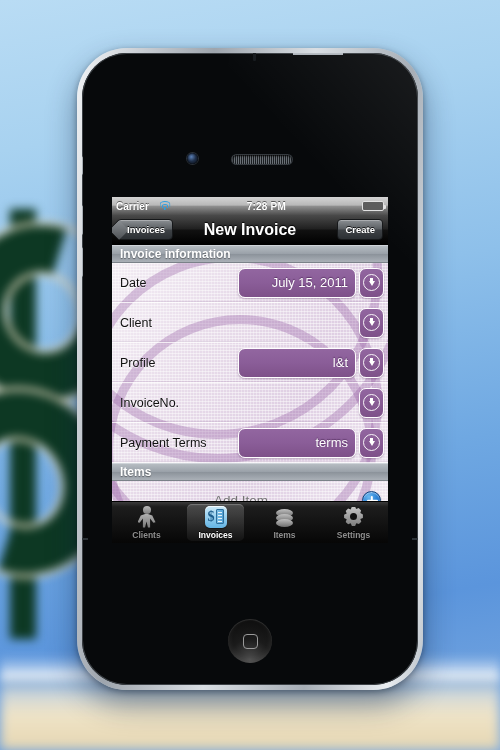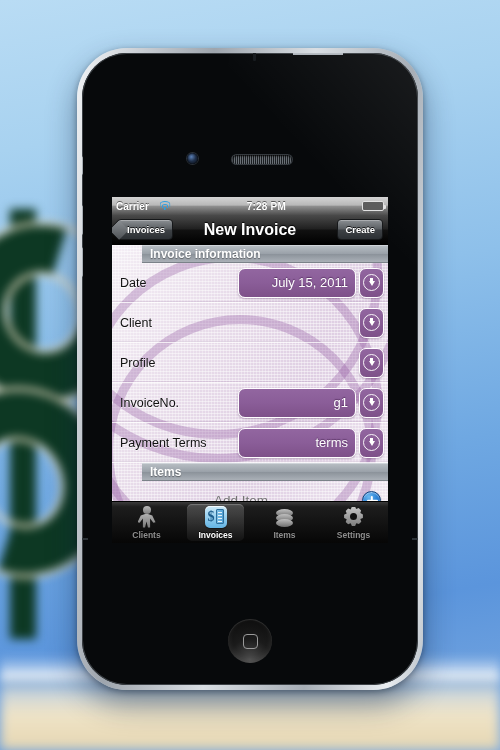--- a/index.html
+++ b/index.html
@@ -199,21 +199,20 @@
   #r4{ left:-8px;  top:70px;  width:272px; height:272px; border-width:9px;  border-color:rgba(150,95,165,.30); }
   #table-rows{ position:relative; z-index:2; }
 
   .section-header{
     height:18px; display:flex; align-items:center; padding:0 8px;
     background:linear-gradient(180deg,#b6bcc2 0%,#9aa1a9 48%,#8c939b 52%,#aab0b7 100%);
     color:#fff; font-size:12px; font-weight:bold;
     text-shadow:0 1px 1px rgba(0,0,0,.4);
     border-top:1px solid #cfd4d9;
     border-bottom:1px solid #7b8289;
-    margin-left:30px;
   }
 
   .form-row{
     height:40px; display:flex; align-items:center; padding:0 4px 0 8px;
     border-bottom:1px solid rgba(255,255,255,.75);
     box-shadow:inset 0 -1px 0 rgba(140,100,150,.18);
   }
   .row-label{
     font-size:12.5px; color:#111; white-space:nowrap;
     text-shadow:0 1px 0 rgba(255,255,255,.6);
@@ -452,32 +451,32 @@
                 <span class="arrow-circle">
                     <span class="arrow-down"></span>
                   </span>
               </span>
             </span>
           </div>
 
           <div class="form-row">
             <span class="row-label">Profile</span>
             <span class="row-field">
+              <span class="field-box">l&amp;t</span>
               <span class="drop-btn">
                 <span class="arrow-circle">
                     <span class="arrow-down"></span>
                   </span>
               </span>
             </span>
           </div>
 
           <div class="form-row">
             <span class="row-label">InvoiceNo.</span>
             <span class="row-field">
-              <span class="field-box">g1</span>
               <span class="drop-btn">
                 <span class="arrow-circle">
                     <span class="arrow-down"></span>
                   </span>
               </span>
             </span>
           </div>
 
           <div class="form-row">
             <span class="row-label">Payment Terms</span>

